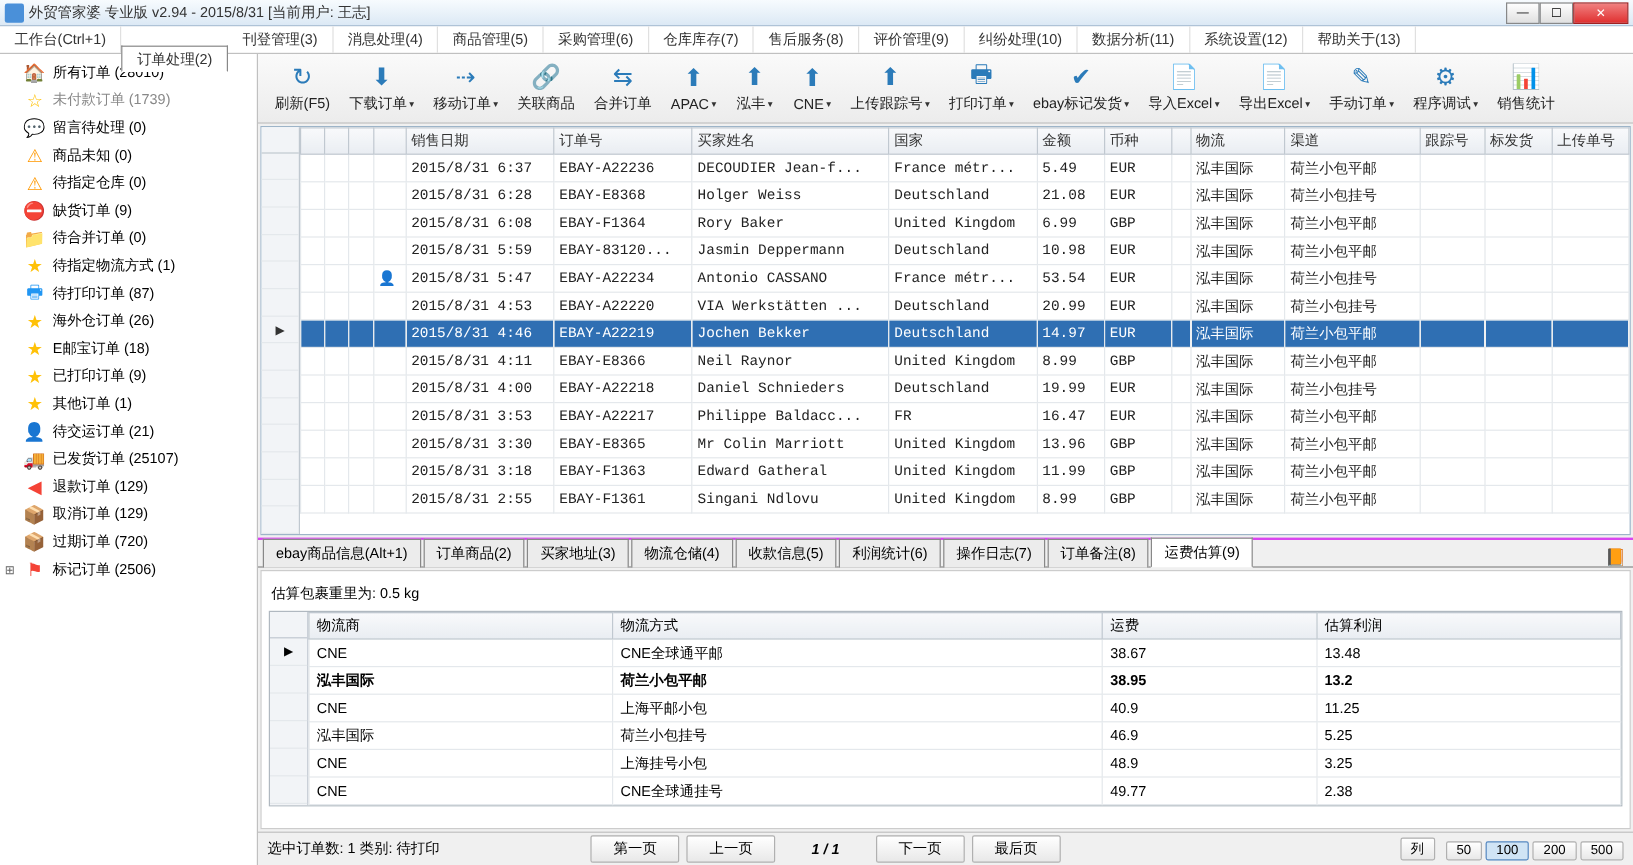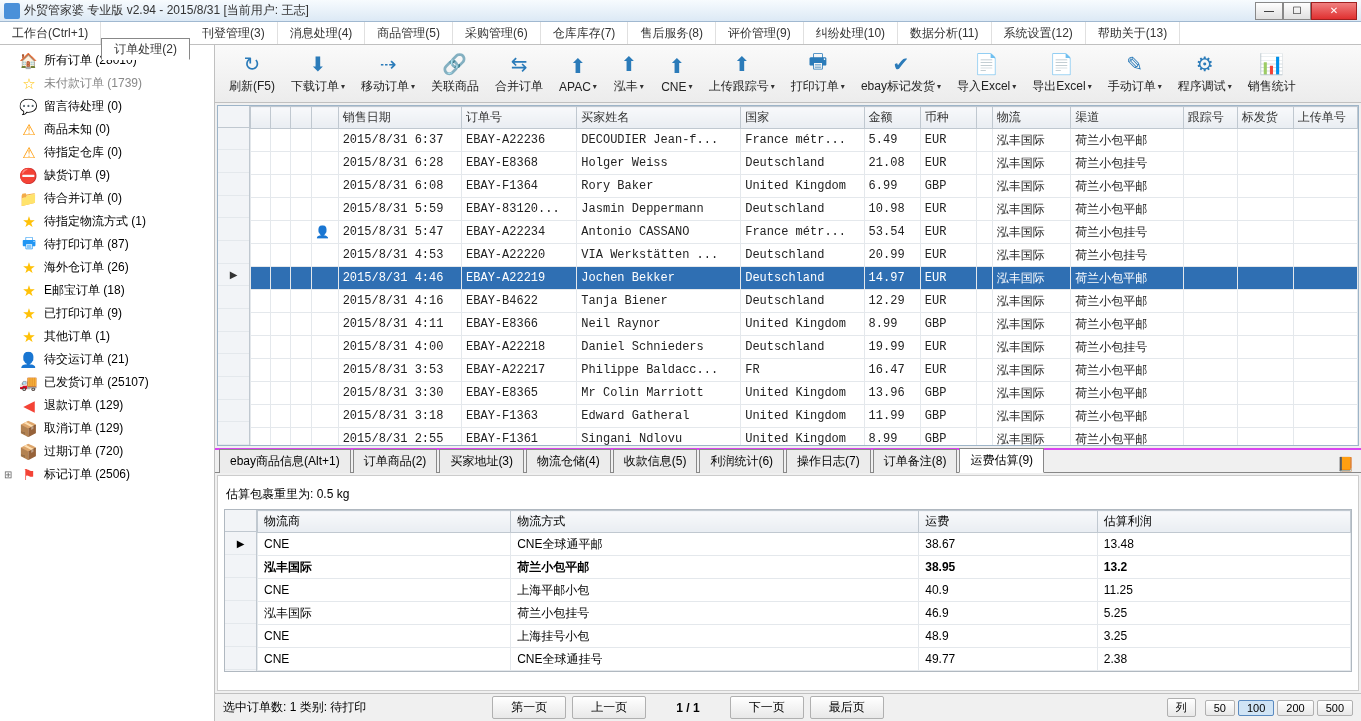--- a/index.html
+++ b/index.html
@@ -61,21 +61,21 @@
 .ship-gutter .gr { height:23px; border-bottom:1px solid #e4e8ec; display:flex;align-items:center;justify-content:center;font-size:10px;}
 table.ship { border-collapse:collapse; flex:1; }
 table.ship th { background:linear-gradient(#f8f9fb,#e9edf2); border:1px solid #c0c8d0; height:22px; text-align:left; padding:0 6px; font-weight:normal;}
 table.ship td { border:1px solid #e4e8ec; height:23px; padding:0 6px; }
 table.ship tr.bold td { font-weight:bold; }
 
 
 .status { height: 28px; background:#f0f0f0; border-top:1px solid #c0c0c0; display:flex; align-items:center; padding:0 8px; gap:6px;justify-content:center;}
 .status .info { margin-right: 120px; }
 .pg-btn { padding:2px 18px; border:1px solid #b0b0b0; background:linear-gradient(#fff,#e8e8e8); cursor:pointer; border-radius:2px;}
-.pg-txt { margin:0 24px; font-weight:bold; }
+.pg-txt { margin:0 24px; font-weight:bold;font-style:italic; }
 .status .spacer { flex:1; }
 .sz-btn { padding:1px 8px; border:1px solid #b0b0b0; background:linear-gradient(#fff,#e8e8e8); cursor:pointer; font-size:11px; border-radius:2px;}
 .sz-btn.active { background:#d0e4f5; border-color:#5a8ac0;}
 </style>
 </head>
 <body>
 
 <div class="title-bar">
   <span class="app-icon"></span>
   <span class="title">外贸管家婆 专业版 v2.94 - 2015/8/31 [当前用户: 王志]</span>
@@ -449,38 +449,20 @@
               <tr class="sel">
                 <td></td>
                 <td></td>
                 <td></td>
                 <td></td>
                 <td>2015/8/31 4:46</td>
                 <td>EBAY-A22219</td>
                 <td>Jochen Bekker</td>
                 <td>Deutschland</td>
                 <td>14.97</td>
-                <td>EUR</td>
-                <td></td>
-                <td>泓丰国际</td>
-                <td>荷兰小包平邮</td>
-                <td></td>
-                <td></td>
-                <td></td>
-              </tr>
-              <tr>
-                <td></td>
-                <td></td>
-                <td></td>
-                <td></td>
-                <td>2015/8/31 4:16</td>
-                <td>EBAY-B4622</td>
-                <td>Tanja Biener</td>
-                <td>Deutschland</td>
-                <td>12.29</td>
                 <td>EUR</td>
                 <td></td>
                 <td>泓丰国际</td>
                 <td>荷兰小包平邮</td>
                 <td></td>
                 <td></td>
                 <td></td>
               </tr>
               <tr>
                 <td></td>

